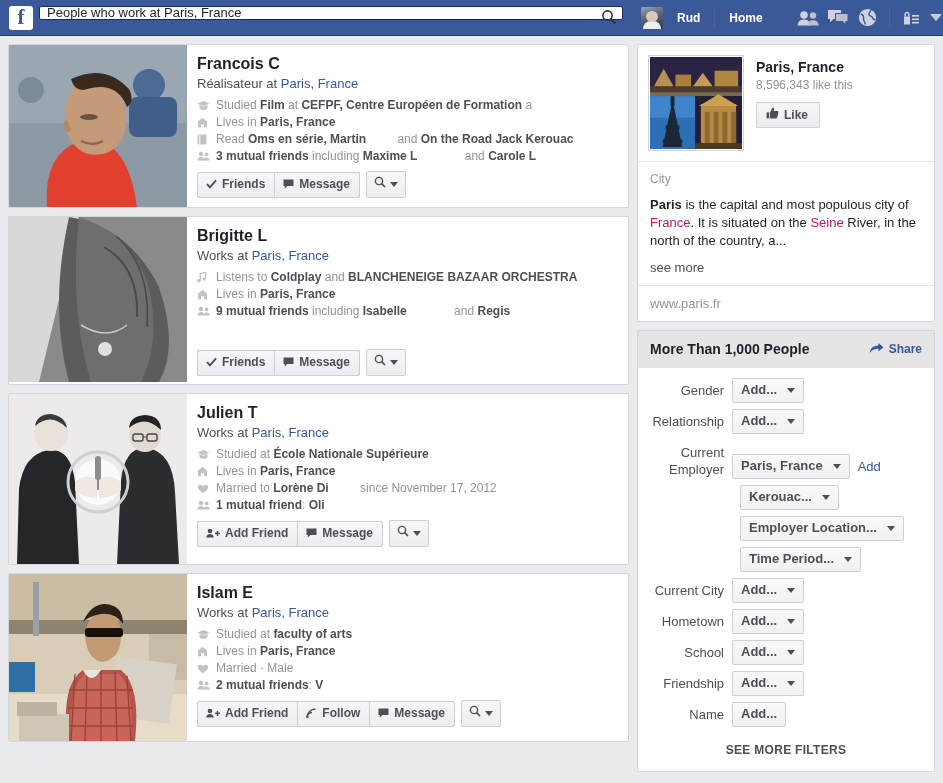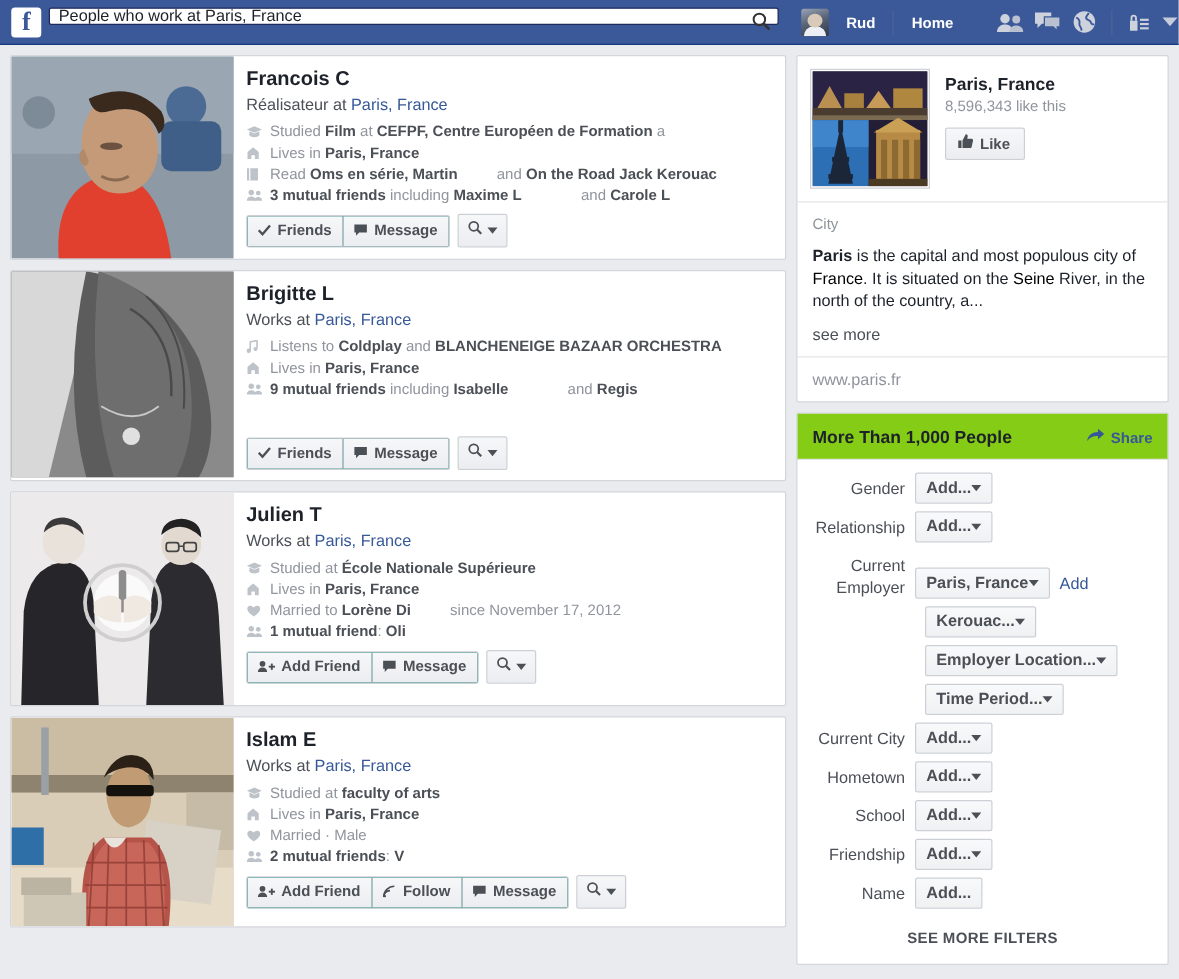--- a/index.html
+++ b/index.html
@@ -301,42 +301,42 @@
     font-size: 12px;
     color: #90949c;
     margin-bottom: 10px;
   }
   .entity-desc {
     font-size: 13px;
     color: #1d2129;
     line-height: 18px;
   }
   .entity-desc b { font-weight: bold; }
-  .entity-desc .lnk { color: #000000; cursor: pointer; }
+  .entity-desc .lnk { color: #be185d; cursor: pointer; }
   .see-more {
     margin-top: 10px;
     font-size: 13px;
     color: #4b4f56;
     cursor: pointer;
   }
   .entity-url {
     border-top: 1px solid #e5e5e5;
     padding: 10px 12px;
     font-size: 13px;
     color: #90949c;
     cursor: pointer;
   }
 
   .filter-head {
     display: flex;
-    align-items: flex-end;
+    align-items: center;
     justify-content: space-between;
     padding: 10px 12px;
     border-bottom: 1px solid #e5e5e5;
-    background: #84cc16;
+    background: #e5e5e5;
   }
   .filter-title {
     font-size: 14px;
     font-weight: bold;
     color: #1d2129;
   }
   .share-link {
     display: inline-flex;
     align-items: center;
     gap: 5px;
@@ -359,21 +359,21 @@
     color: #4b4f56;
     padding-top: 4px;
     padding-right: 8px;
     line-height: 17px;
   }
   .flabel.two-line { padding-top: 0; }
   .fctl { flex: 1 1 auto; display:flex; align-items:center; gap: 8px; }
   .fbtn {
     display: inline-flex;
     align-items: center;
-    gap: 0;
+    gap: 10px;
     background: linear-gradient(#f8f9fa, #eff1f3);
     border: 1px solid #ccd0d5;
     border-radius: 2px;
     padding: 3px 8px 4px 8px;
     font-size: 13px;
     font-weight: bold;
     color: #4b4f56;
     cursor: pointer;
     font-family: "Liberation Sans", sans-serif;
     white-space: nowrap;

